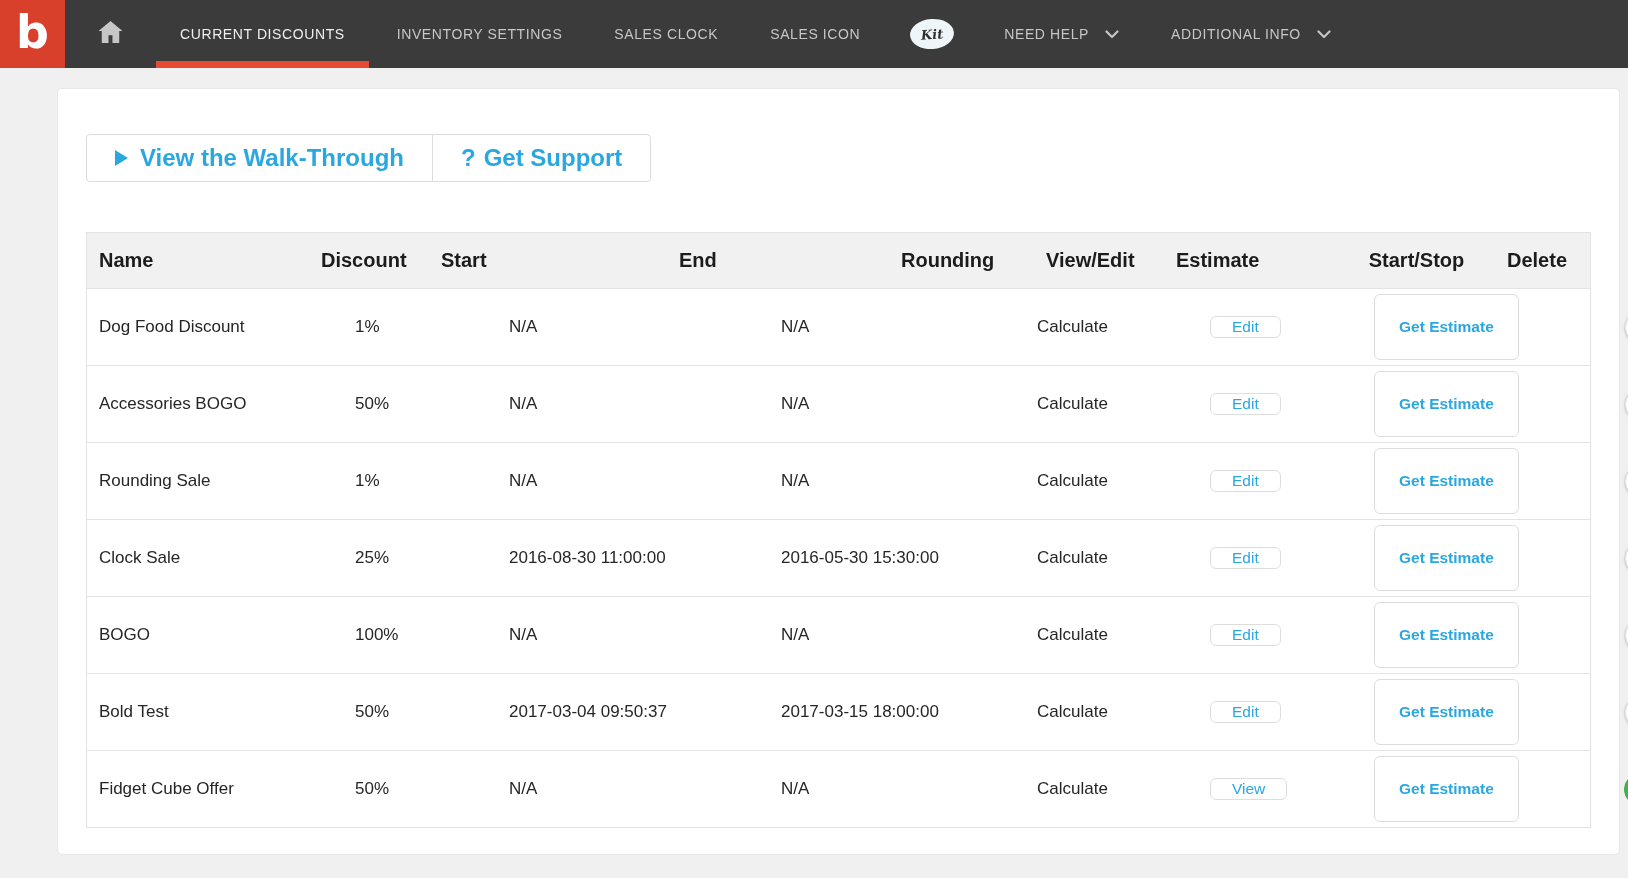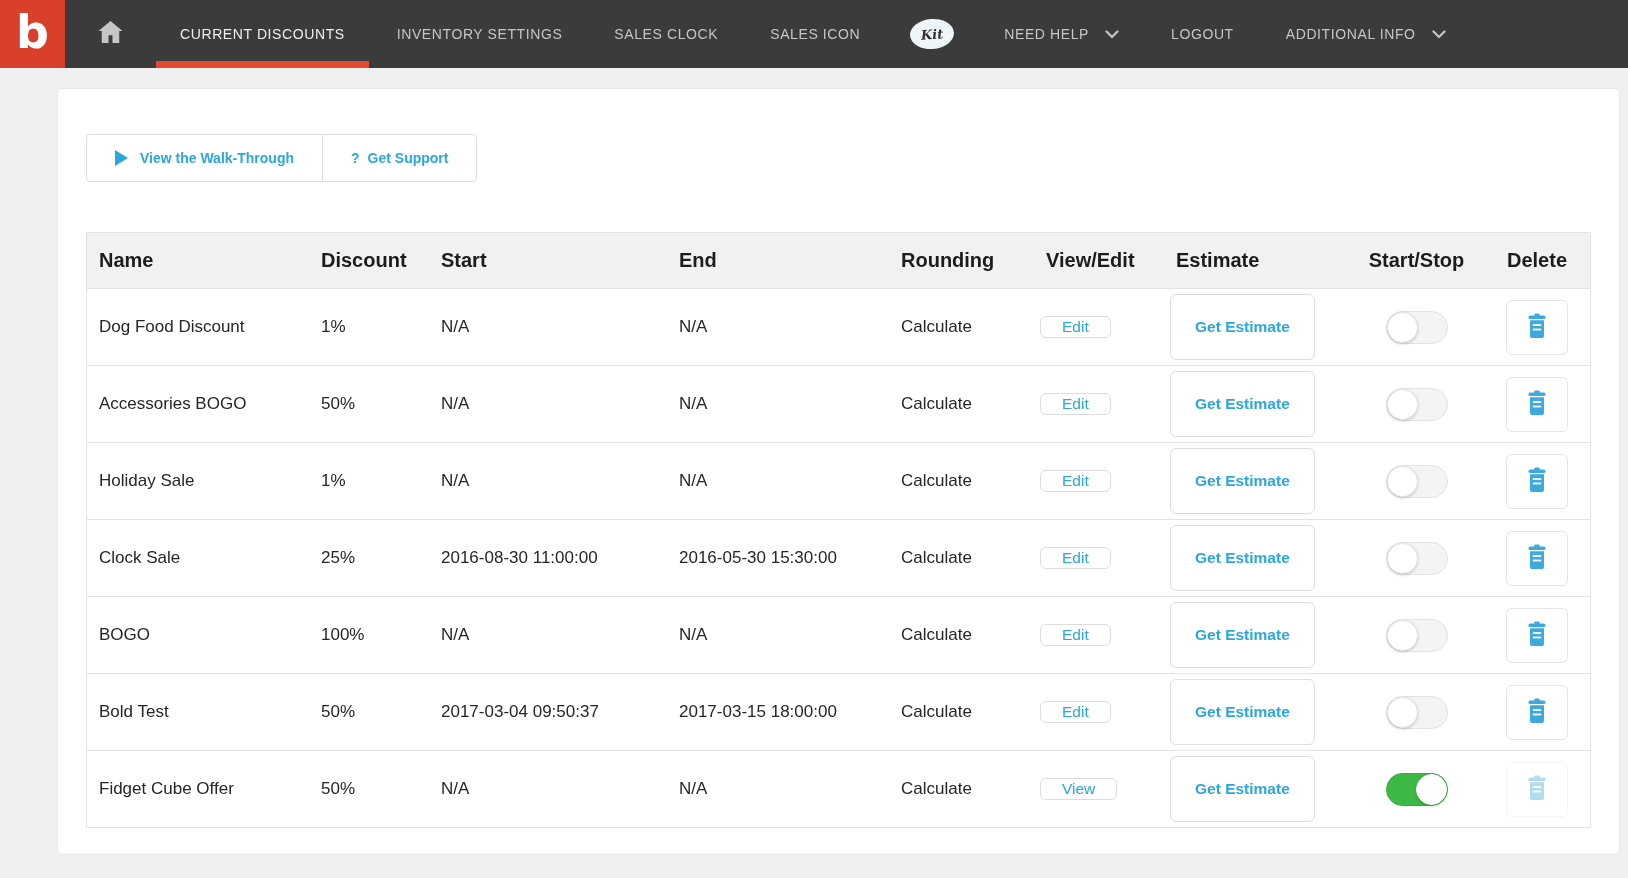--- a/index.html
+++ b/index.html
@@ -84,21 +84,21 @@
   }
 
   
   .toolbar { display:flex; }
   .tb-btn {
     height:48px;
     background:#fff;
     border:1px solid #dcdcdc;
     color:#2ba7e0;
     font-family:"Liberation Sans", sans-serif;
-    font-size:14px;
+    font-size:24px;
     font-weight:bold;
     display:flex;
     align-items:center;
     padding:0 28px;
     cursor:pointer;
   }
   .tb-btn:first-child { border-radius:4px 0 0 4px; }
   .tb-btn + .tb-btn { margin-left:-1px; border-radius:0 4px 4px 0; }
   .play-tri {
     width:0; height:0;
@@ -124,20 +124,21 @@
     background:#f1f1f1;
     font-weight:bold;
     font-size:20px;
     color:#1c1c1c;
   }
   .tbody-row {
     height:77px;
     border-top:1px solid #e3e3e3;
     background:#fff;
     font-size:17px;
+    gap:34px;
   }
   .td { padding-left:12px; }
   .td.c-center { padding-left:0; display:flex; justify-content:center; }
   .td.c-btn { padding-left:6px; }
 
   .cell-btn {
     background:#fff;
     border:1px solid #ddd;
     border-radius:6px;
     color:#2ba7e0;
@@ -214,23 +215,20 @@
     <span class="nav-badge">Kit</span>
   </div>
 
   <div class="nav-item">
     <span>NEED HELP</span>
     <span class="nav-caret">
       <svg width="14" height="9" viewBox="0 0 14 9">
           <path d="M1.5 1.5 L7 7 L12.5 1.5" stroke="#c6c6c6" stroke-width="2.2" fill="none" stroke-linecap="round" stroke-linejoin="round"></path>
         </svg>
     </span>
-  </div>
-  <div class="nav-item">
-    <span>LOGOUT</span>
   </div>
   <div class="nav-item">
     <span>ADDITIONAL INFO</span>
     <span class="nav-caret">
       <svg width="14" height="9" viewBox="0 0 14 9">
           <path d="M1.5 1.5 L7 7 L12.5 1.5" stroke="#c6c6c6" stroke-width="2.2" fill="none" stroke-linecap="round" stroke-linejoin="round"></path>
         </svg>
     </span>
   </div>
 </div>
@@ -308,21 +306,21 @@
                 <rect x="3.5" y="2.6" width="17" height="3.4" rx="1.6" fill="#3ea9dc"></rect>
                 <path d="M5 7.2 h14 v15.2 a2.6 2.6 0 0 1 -2.6 2.6 H7.6 A2.6 2.6 0 0 1 5 22.4 Z" fill="#3ea9dc"></path>
                 <line x1="7.8" y1="12" x2="16.2" y2="12" stroke="#fff" stroke-width="1.8"></line>
                 <line x1="7.8" y1="16.5" x2="16.2" y2="16.5" stroke="#fff" stroke-width="1.8"></line>
               </svg></span>
       </button>
         </div>
     </div>
 
     <div class="tr tbody-row">
-      <div class="td">Holiday Sale</div>
+      <div class="td">Rounding Sale</div>
       <div class="td">1%</div>
       <div class="td">N/A</div>
       <div class="td">N/A</div>
       <div class="td">Calculate</div>
       <div class="td c-btn"><button class="cell-btn">Edit</button></div>
       <div class="td c-btn"><button class="cell-btn bold">Get Estimate</button></div>
       <div class="td c-center">
           <div class="toggle">
             <div class="knob"></div>
           </div>

